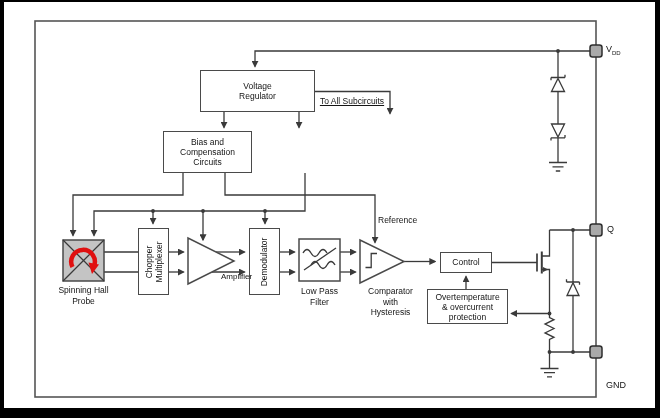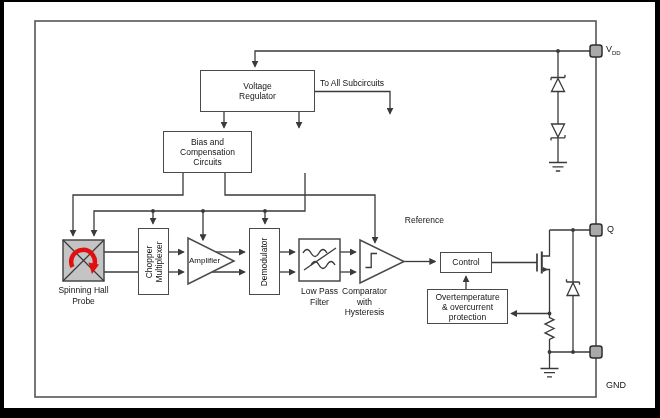--- a/index.html
+++ b/index.html
@@ -19,21 +19,21 @@
   .hall{fill:var(--hall-fill,#c4c4c4);stroke:var(--box-border,#4a4a4a);stroke-width:1.5;}
   .redarc{stroke:var(--red,#e01010);stroke-width:4.5;fill:none;}
   .redfill{fill:var(--red,#e01010);}
   .box{position:absolute;box-sizing:border-box;background:var(--box-fill,#fff);
        border:1.5px solid var(--box-border,#4a4a4a);display:flex;flex-direction:column;
        align-items:center;justify-content:center;text-align:center;
        font-size:8.5px;line-height:10.5px;}
   .vtext{position:absolute;left:50%;top:50%;transform:translate(-50%,-50%) rotate(-90deg);
          white-space:nowrap;text-align:center;font-size:8.5px;line-height:9.5px;}
   .lbl{position:absolute;font-size:8.5px;line-height:10.5px;text-align:center;}
-  .lbl.left{text-align:right;margin-left:16px;}
+  .lbl.left{text-align:left;}
   .pin{position:absolute;font-size:9px;line-height:11px;text-align:left;}
   .pin sub{font-size:6px;}
   .amp-label{position:absolute;font-size:8px;text-align:center;}
 </style>
 </head>
 <body>
 
 <div class="stage">
   <div class="page"></div>
   <div class="canvas">
@@ -191,37 +191,37 @@
     <div class="box" style="left:440px;top:252px;width:52px;height:21px;">
       <div>Control</div>
     </div>
 
     <div class="box" style="left:427px;top:289px;width:81px;height:35px;line-height:10px;">
       <div>Overtemperature</div>
       <div>&amp; overcurrent</div>
       <div>protection</div>
     </div>
 
-    <div class="amp-label" style="left:189px;top:256px;width:27px;">Amplifier</div>
-
-    <div class="lbl" style="left:312px;top:78px;width:80px;">To All Subcircuits</div>
+    <div class="amp-label" style="left:189px;top:272px;width:27px;padding-left:32px;">Amplifier</div>
+
+    <div class="lbl" style="left:312px;top:96px;width:80px;text-decoration:underline;">To All Subcircuits</div>
 
     <div class="lbl left" style="left:378px;top:215px;width:50px;">Reference</div>
 
     <div class="lbl" style="left:48px;top:285px;width:71px;">
       <div>Spinning Hall</div>
       <div>Probe</div>
     </div>
 
     <div class="lbl" style="left:294px;top:286px;width:51px;">
       <div>Low Pass</div>
       <div>Filter</div>
     </div>
 
-    <div class="lbl" style="left:336px;top:286px;width:57px;">
+    <div class="lbl" style="left:362px;top:286px;width:57px;">
       <div>Comparator</div>
       <div>with</div>
       <div>Hysteresis</div>
     </div>
 
     <div class="pin" style="left:606px;top:44px;">
       <span>V</span><sub>DD</sub>
     </div>
     <div class="pin" style="left:607px;top:224px;">Q</div>
     <div class="pin" style="left:606px;top:346px;margin-top:34px;">GND</div>

